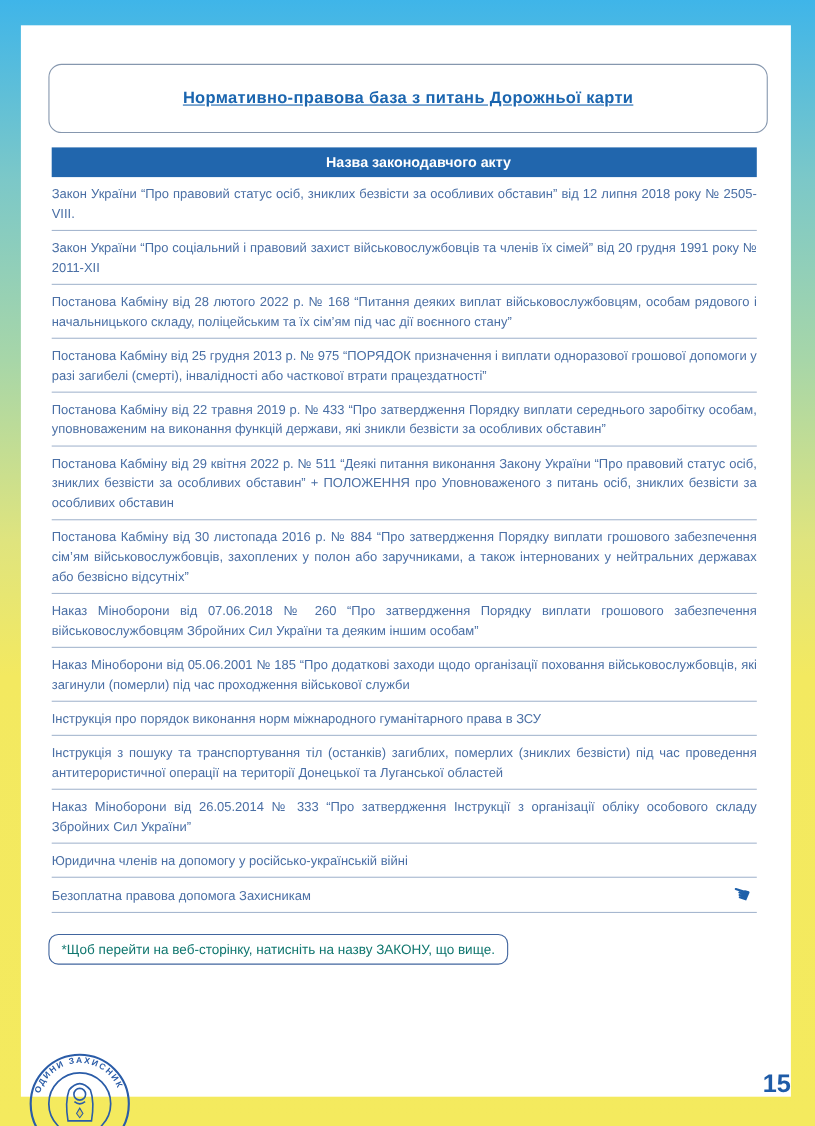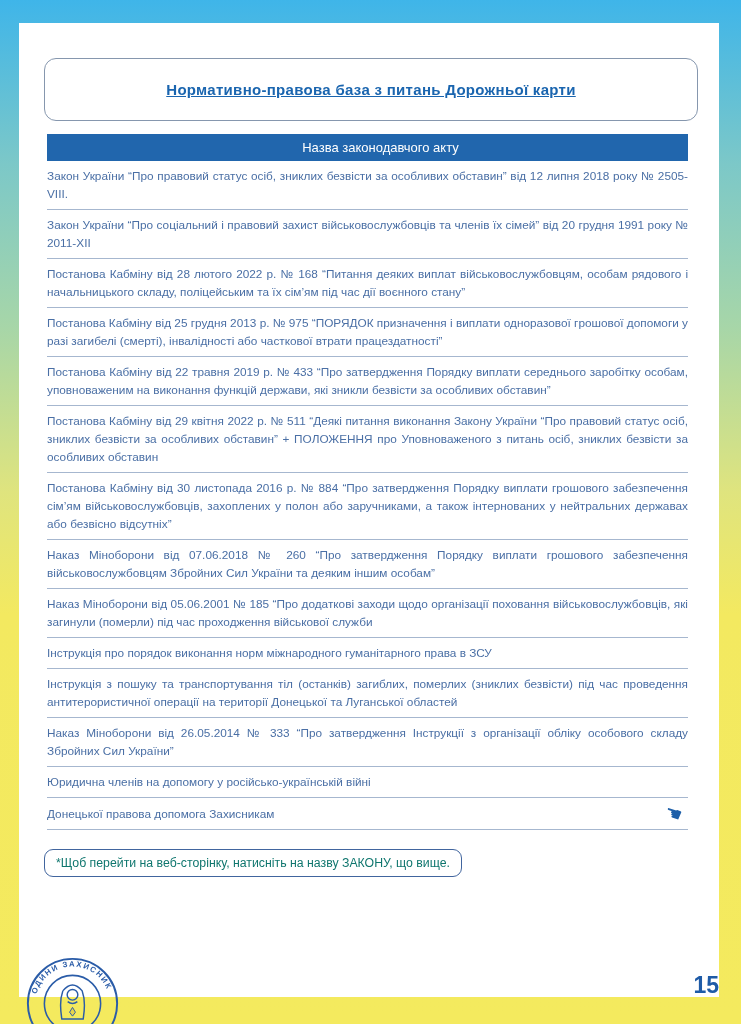--- a/index.html
+++ b/index.html
@@ -19,21 +19,21 @@
     margin:35px 21px 0 25px; height:61px;
     border:1px solid #8697ae; border-radius:12px;
     display:flex; align-items:center; justify-content:center;
     background:#fff;
   }
   .title-text {
     color:#1a65af; font-size:15px; font-weight:bold; letter-spacing:0.3px;text-decoration:underline;
   }
   .table-header {
     margin:13px 31px 0 28px; height:27px; background:#2166ad;
-    color:#ffffff; font-weight:normal; font-size:13px;
+    color:#ffffff; font-weight:bold; font-size:13px;
     display:flex; align-items:center; justify-content:center;padding-left:26px;
   }
   .acts-list { margin:0 31px 0 28px; }
   .act-row {
     display:flex; align-items:center;
     border-bottom:1px solid #a6b7cf;
     padding:6px 0;
     color:#4a6fa5; font-size:11.8px; line-height:18px;
     cursor:pointer;
   }
@@ -133,21 +133,21 @@
 
   </div>
 
 
   <div class="act-row">
     <span class="act-text">Юридична членів на допомогу у російсько-українській війні</span>
 
   </div>
 
   <div class="act-row">
-    <span class="act-text">Донецької правова допомога Захисникам</span>
+    <span class="act-text">Безоплатна правова допомога Захисникам</span>
     <span class="hand-icon">☚</span>
   </div>
 </div>
 
     <div class="footnote-box">
       <span>*Щоб перейти на веб-сторінку, натисніть на назву ЗАКОНУ, що вище.</span>
     </div>
   </div>
 
   <div class="page-number">15</div>

